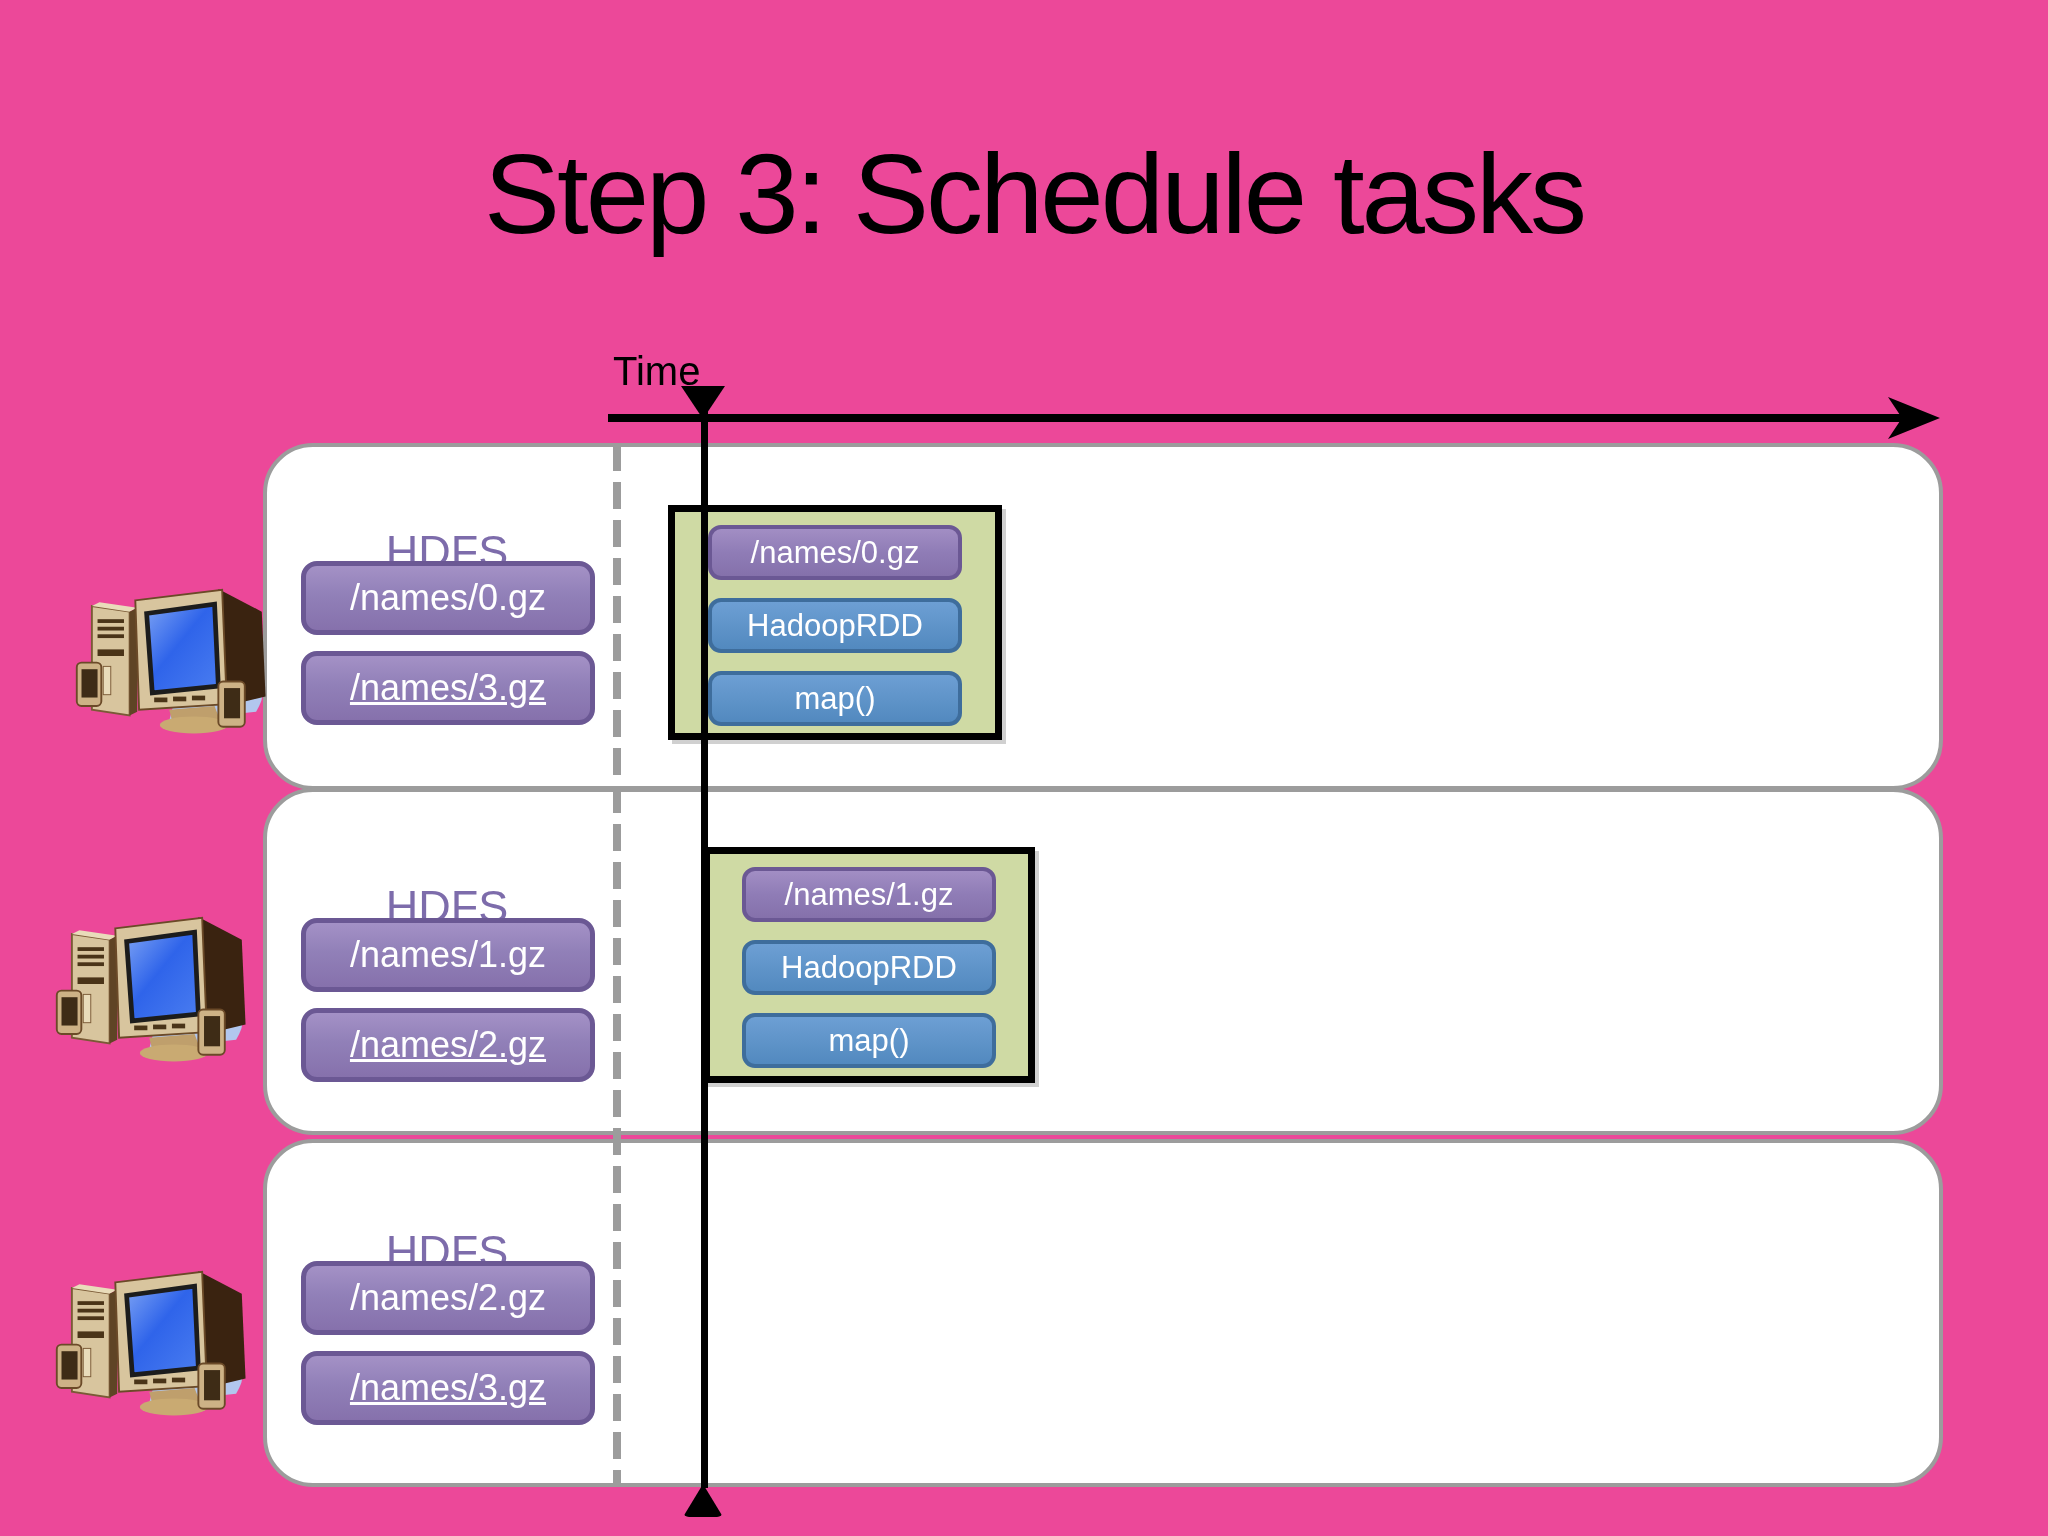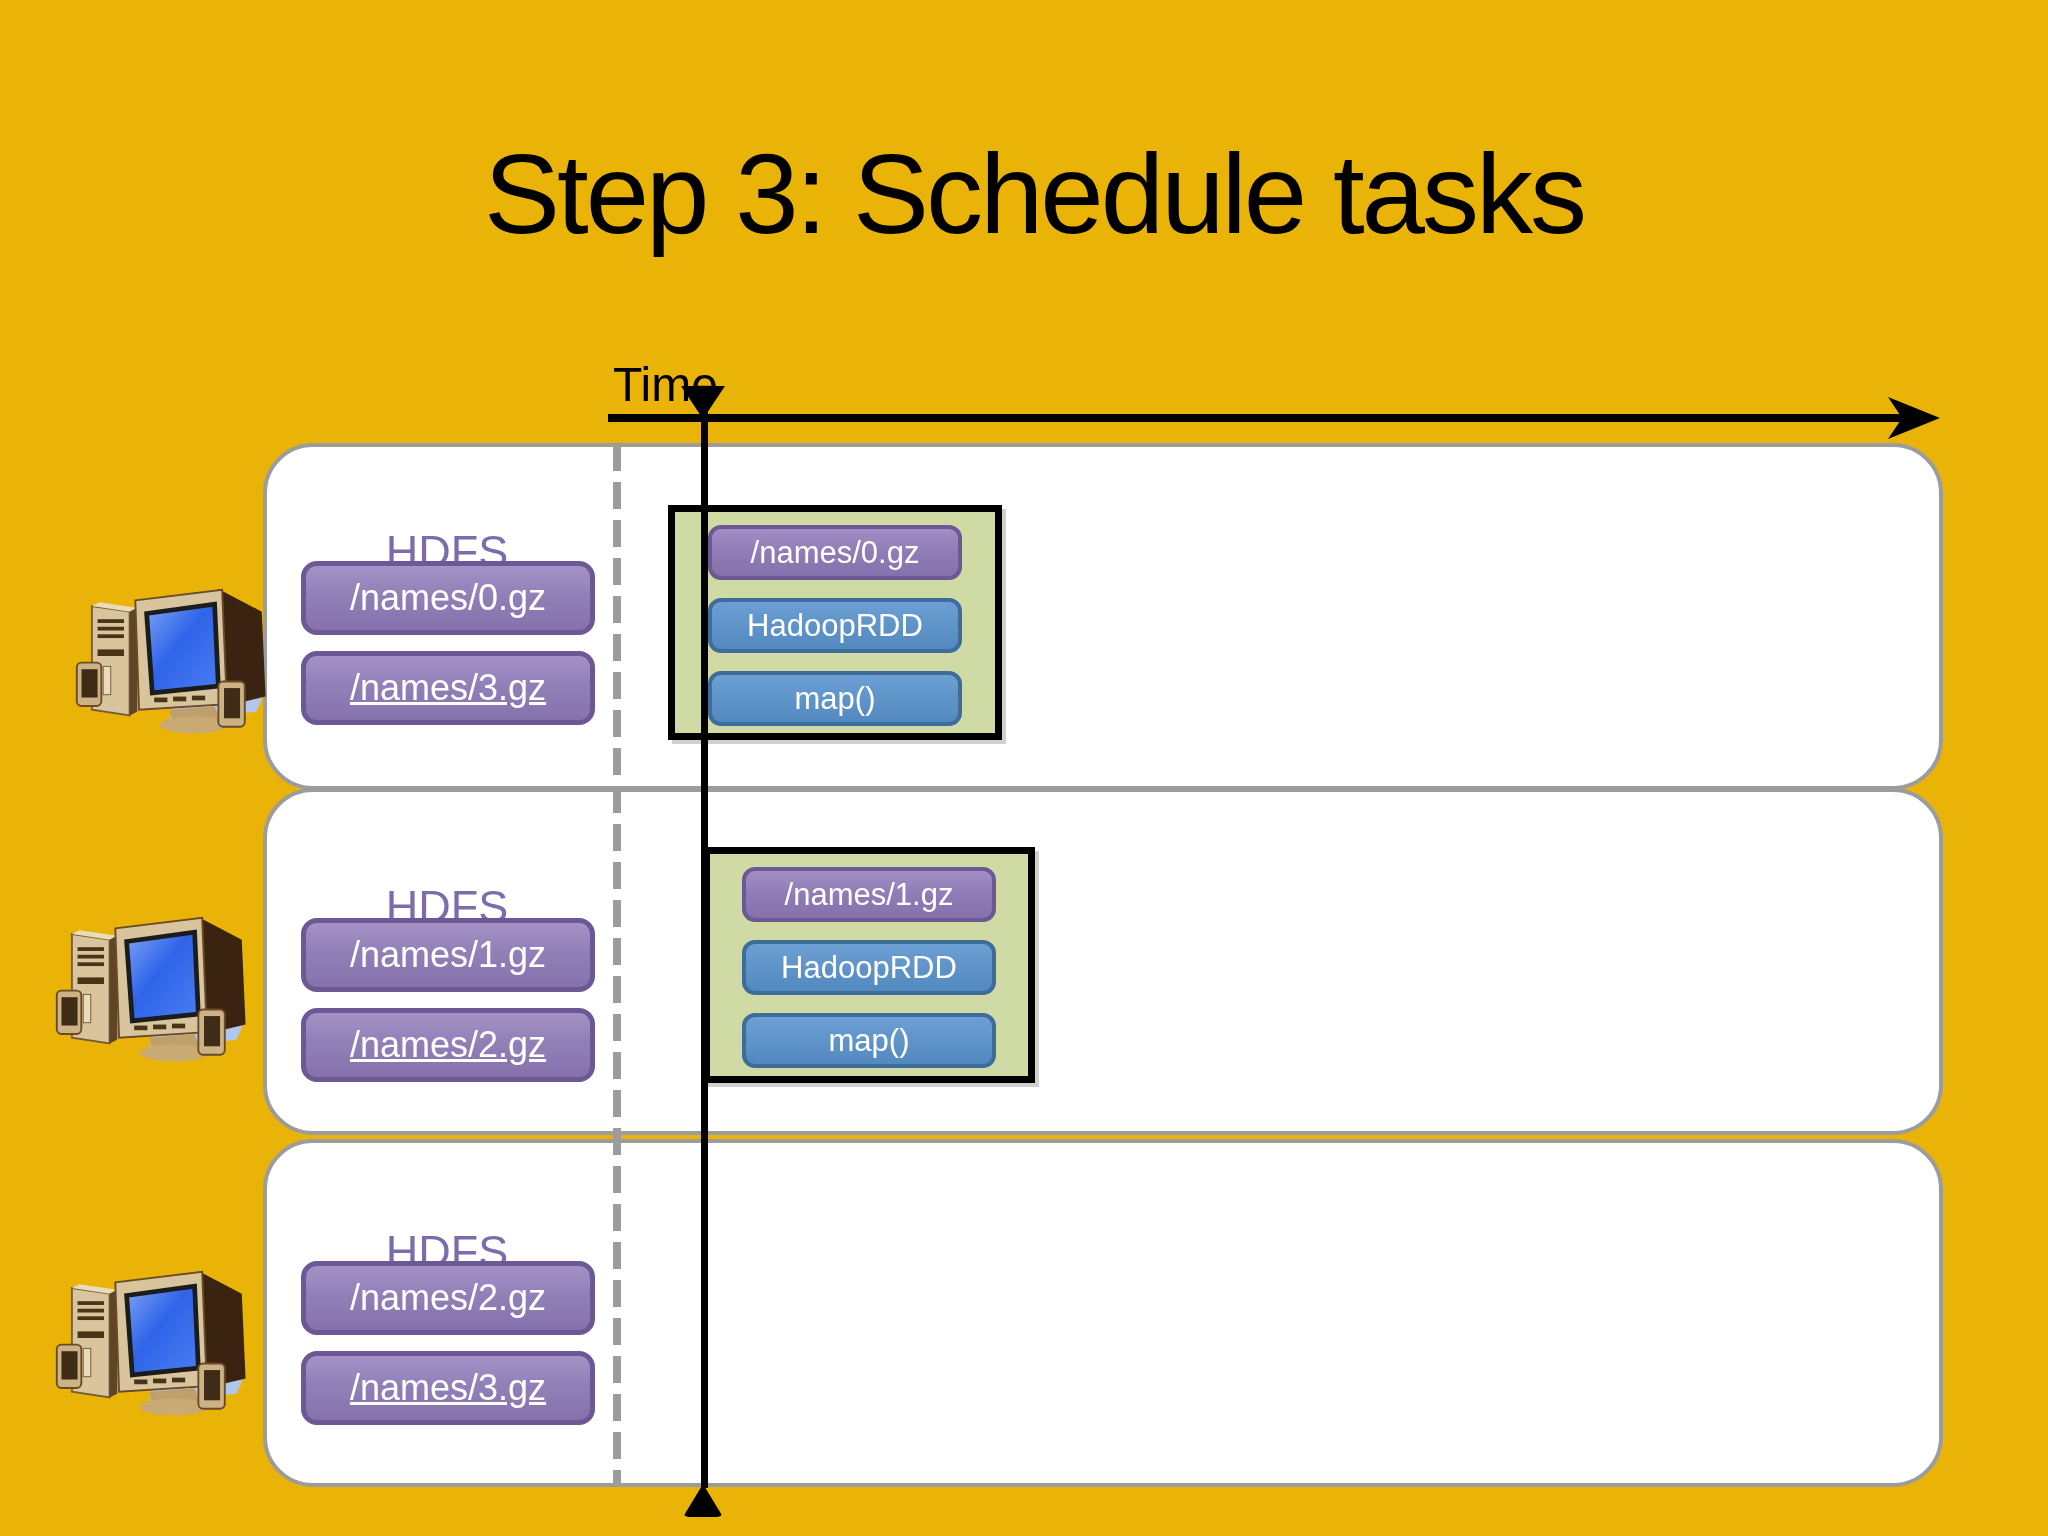--- a/index.html
+++ b/index.html
@@ -5,21 +5,21 @@
   html, body {
     margin: 0;
     padding: 0;
     background: #ffffff;
     font-family: "Liberation Sans", sans-serif;
   }
   .stage {
     position: relative;
     width: 2048px;
     height: 1536px;
-    background: #eab308;
+    background: #ec4899;
     overflow: hidden;
   }
 
   
   .title {
     position: absolute;
     left: 0;
     top: 128px;
     width: 2068px;
     margin: 0;
@@ -27,22 +27,22 @@
     font-size: 114px;
     font-weight: 300;
     letter-spacing: -3px;
     color: #000000;
   }
 
   
   .time-label {
     position: absolute;
     left: 613px;
-    top: 357px;
-    font-size: 48px;
+    top: 349px;
+    font-size: 40px;
     color: #000000;
     z-index: 9;
   }
   .h-axis {
     position: absolute;
     left: 608px;
     top: 414px;
     width: 1296px;
     height: 8px;
     background: #000000;

